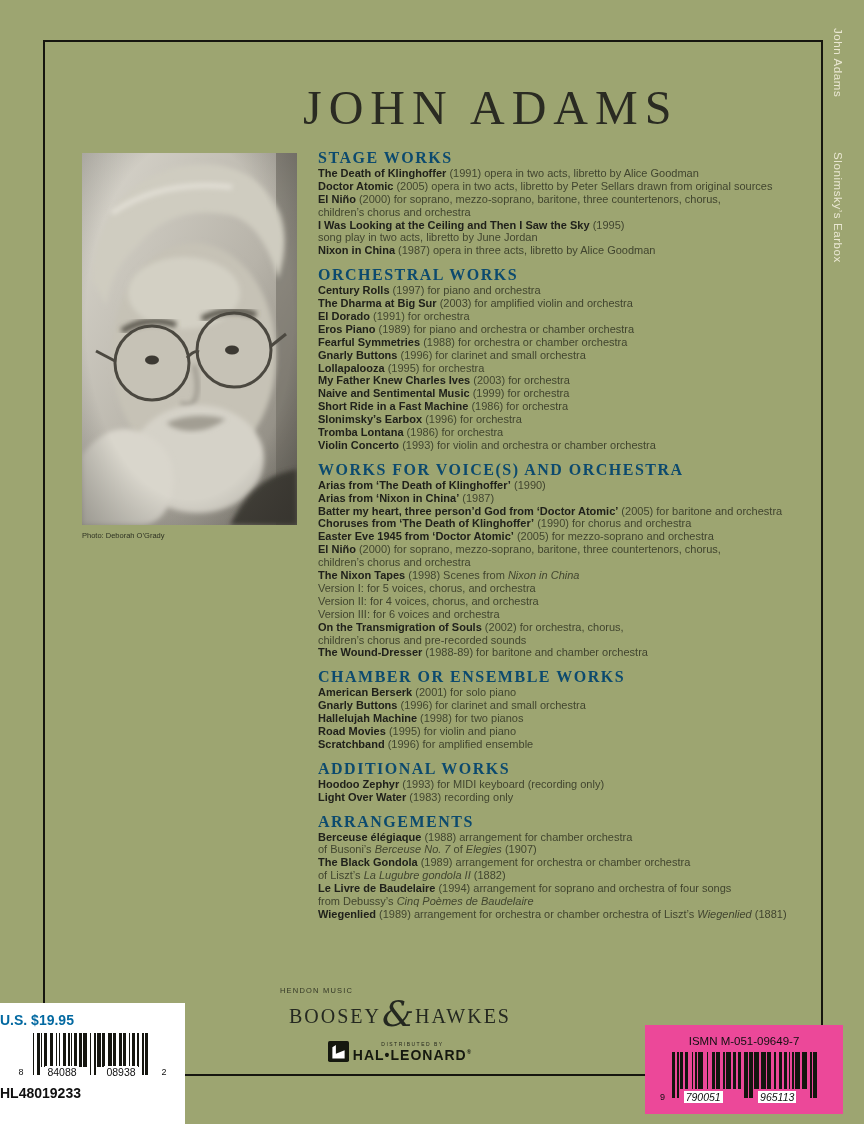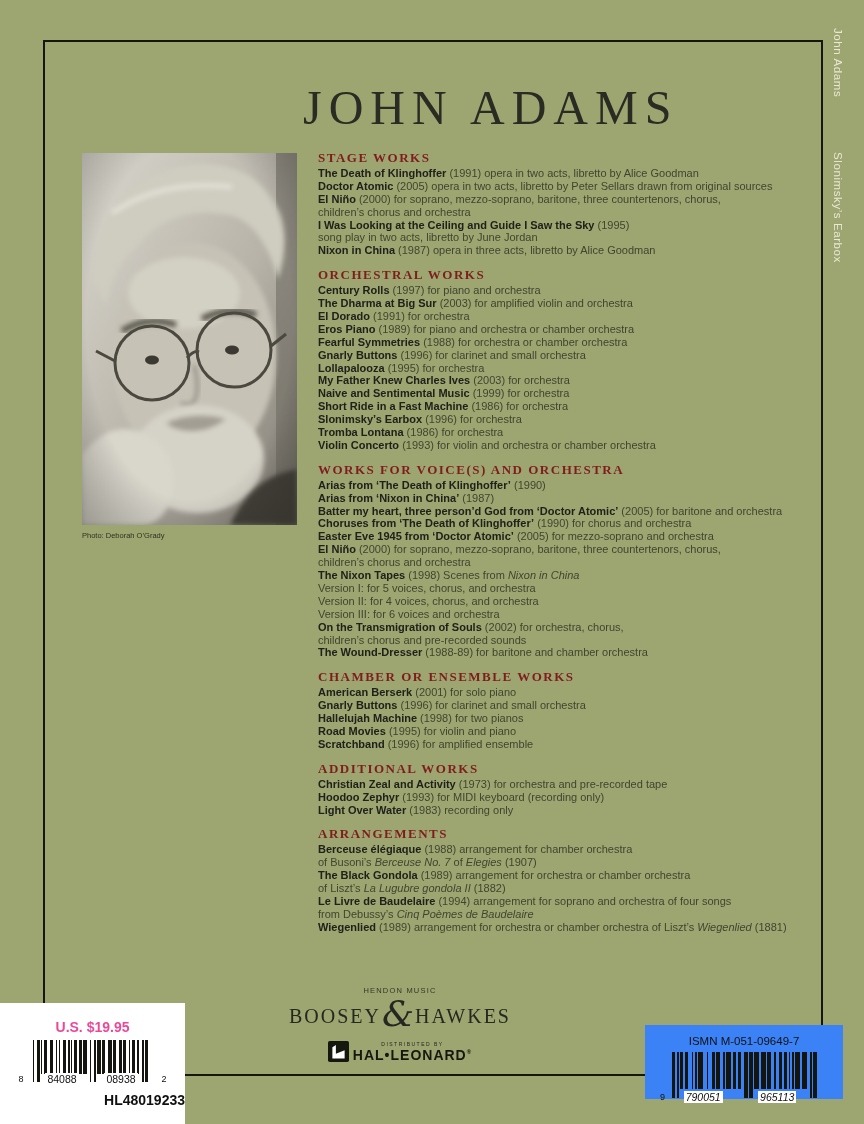--- a/index.html
+++ b/index.html
@@ -13,54 +13,54 @@
   .spine-a{top:28px;} .spine-b{top:152px;}
   
   .title{position:absolute;left:303px;top:84px;margin:0;font-family:"Liberation Serif",serif;
          font-weight:400;font-size:48px;line-height:1;letter-spacing:7px;color:#2A2B22;z-index:2;}
   
   .photo{position:absolute;left:82px;top:153px;width:215px;height:372px;z-index:2;overflow:hidden;}
   .photo-credit{position:absolute;left:82px;top:531px;font-size:7.5px;color:#2E3222;z-index:2;}
   
   .works{position:absolute;left:318px;top:150px;width:500px;z-index:2;}
   .section{margin-bottom:10px;}
-  .section-heading{font-family:"Liberation Serif",serif;font-size:13px;font-weight:bold;
-                   letter-spacing:1.5px;color:#7f1d1d;height:15px;line-height:15px;margin-bottom:2px;}
+  .section-heading{font-family:"Liberation Serif",serif;font-size:16px;font-weight:bold;
+                   letter-spacing:1.5px;color:#0c4a6e;height:15px;line-height:15px;margin-bottom:2px;}
   .work-line{font-size:11px;height:12.9px;line-height:12.9px;white-space:nowrap;}
   .seg-b{font-weight:bold;color:#20211B;}
   .seg-r{color:#41452F;}
   .seg-i{color:#41452F;font-style:italic;}
   
-  .pub{position:absolute;left:280px;top:986px;width:240px;text-align:center;z-index:2;}
+  .pub{position:absolute;left:280px;top:986px;width:240px;z-index:2;}
   .hendon{font-size:7.5px;letter-spacing:1.2px;color:#333726;}
   .boosey{margin-top:5px;font-family:"Liberation Serif",serif;font-size:20px;letter-spacing:2px;
           color:#242820;display:flex;align-items:center;justify-content:center;}
   .amp{font-family:"DejaVu Serif",serif;font-style:italic;font-size:36px;line-height:0.8;
        margin:0 1px 5px 1px;letter-spacing:0;}
   .hal{margin-top:7px;display:flex;align-items:flex-end;justify-content:center;gap:4px;}
   .hal-icon{width:21px;height:21px;display:block;}
   .hal-col{display:flex;flex-direction:column;align-items:center;line-height:1;}
   .dist{font-size:5px;letter-spacing:1.5px;text-transform:uppercase;color:#24271C;margin-bottom:1px;}
   .hal-name{font-size:14px;font-weight:bold;letter-spacing:1px;color:#15180F;}
   .hal-name sup{font-size:6px;}
   
   .price-box{position:absolute;left:0;top:1003px;width:185px;height:121px;background:#fff;z-index:5;}
-  .price{margin-top:16px;text-align:center;font-size:14px;font-weight:bold;color:#ec4899;}
+  .price{margin-top:9px;font-size:14px;font-weight:bold;color:#0369a1;}
   .upc-wrap{position:relative;margin:5px auto 0 auto;width:152px;height:42px;}
   .bars{display:flex;align-items:flex-start;height:100%;}
   .bars i{display:block;height:80%;background:#15150F;}
   .bars i.tall{height:100%;}
   .upc-bars{position:absolute;left:16px;top:0;width:118px;height:42px;}
   .side-digit{position:absolute;bottom:-2px;font-size:9px;color:#101010;}
   .side-digit.l{left:2px;} .side-digit.r{right:2px;}
   .code-digits{position:absolute;left:16px;width:118px;bottom:-3px;display:flex;
                justify-content:space-around;}
   .code-digits span{background:#fff;padding:0 2px;font-size:10.5px;color:#101010;}
-  .catalog{margin-top:10px;text-align:right;font-size:14px;font-weight:bold;color:#101010;}
-  .ismn-box{position:absolute;left:645px;top:1025px;width:198px;height:74px;background:#3b82f6;z-index:5;}
+  .catalog{margin-top:10px;text-align:left;font-size:14px;font-weight:bold;color:#101010;}
+  .ismn-box{position:absolute;left:645px;top:1025px;width:198px;height:89px;background:#ec4899;z-index:5;}
   .ismn{margin-top:10px;text-align:center;font-size:11.5px;color:#101010;}
   .ean-wrap{position:relative;margin:5px auto 0 auto;width:172px;height:48px;}
   .ean-bars{position:absolute;left:14px;top:0;width:148px;height:46px;}
   .ean-digits{left:8px;width:148px;font-style:italic;}
 </style>
 </head>
 <body>
 
 <div class="page">
 
@@ -114,21 +114,21 @@
   </div>
   <div class="photo-credit">Photo: Deborah O’Grady</div>
 
   <div class="works">
       <div class="section">
         <div class="section-heading">STAGE WORKS</div>
         <div class="work-line"><span class="seg-b">The Death of Klinghoffer</span><span class="seg-r"> (1991) opera in two acts, libretto by Alice Goodman</span></div>
         <div class="work-line"><span class="seg-b">Doctor Atomic</span><span class="seg-r"> (2005) opera in two acts, libretto by Peter Sellars drawn from original sources</span></div>
         <div class="work-line"><span class="seg-b">El Niño</span><span class="seg-r"> (2000) for soprano, mezzo-soprano, baritone, three countertenors, chorus,</span></div>
         <div class="work-line"><span class="seg-r">children’s chorus and orchestra</span></div>
-        <div class="work-line"><span class="seg-b">I Was Looking at the Ceiling and Guide I Saw the Sky</span><span class="seg-r"> (1995)</span></div>
+        <div class="work-line"><span class="seg-b">I Was Looking at the Ceiling and Then I Saw the Sky</span><span class="seg-r"> (1995)</span></div>
         <div class="work-line"><span class="seg-r">song play in two acts, libretto by June Jordan</span></div>
         <div class="work-line"><span class="seg-b">Nixon in China</span><span class="seg-r"> (1987) opera in three acts, libretto by Alice Goodman</span></div>
       </div>
       <div class="section">
         <div class="section-heading">ORCHESTRAL WORKS</div>
         <div class="work-line"><span class="seg-b">Century Rolls</span><span class="seg-r"> (1997) for piano and orchestra</span></div>
         <div class="work-line"><span class="seg-b">The Dharma at Big Sur</span><span class="seg-r"> (2003) for amplified violin and orchestra</span></div>
         <div class="work-line"><span class="seg-b">El Dorado</span><span class="seg-r"> (1991) for orchestra</span></div>
         <div class="work-line"><span class="seg-b">Eros Piano</span><span class="seg-r"> (1989) for piano and orchestra or chamber orchestra</span></div>
         <div class="work-line"><span class="seg-b">Fearful Symmetries</span><span class="seg-r"> (1988) for orchestra or chamber orchestra</span></div>
@@ -161,21 +161,20 @@
       <div class="section">
         <div class="section-heading">CHAMBER OR ENSEMBLE WORKS</div>
         <div class="work-line"><span class="seg-b">American Berserk</span><span class="seg-r"> (2001) for solo piano</span></div>
         <div class="work-line"><span class="seg-b">Gnarly Buttons</span><span class="seg-r"> (1996) for clarinet and small orchestra</span></div>
         <div class="work-line"><span class="seg-b">Hallelujah Machine</span><span class="seg-r"> (1998) for two pianos</span></div>
         <div class="work-line"><span class="seg-b">Road Movies</span><span class="seg-r"> (1995) for violin and piano</span></div>
         <div class="work-line"><span class="seg-b">Scratchband</span><span class="seg-r"> (1996) for amplified ensemble</span></div>
       </div>
       <div class="section">
         <div class="section-heading">ADDITIONAL WORKS</div>
-        <div class="work-line"><span class="seg-b">Christian Zeal and Activity</span><span class="seg-r"> (1973) for orchestra and pre-recorded tape</span></div>
         <div class="work-line"><span class="seg-b">Hoodoo Zephyr</span><span class="seg-r"> (1993) for MIDI keyboard (recording only)</span></div>
         <div class="work-line"><span class="seg-b">Light Over Water</span><span class="seg-r"> (1983) recording only</span></div>
       </div>
       <div class="section">
         <div class="section-heading">ARRANGEMENTS</div>
         <div class="work-line"><span class="seg-b">Berceuse élégiaque</span><span class="seg-r"> (1988) arrangement for chamber orchestra</span></div>
         <div class="work-line"><span class="seg-r">of Busoni’s </span><span class="seg-i">Berceuse No. 7</span><span class="seg-r"> of </span><span class="seg-i">Elegies</span><span class="seg-r"> (1907)</span></div>
         <div class="work-line"><span class="seg-b">The Black Gondola</span><span class="seg-r"> (1989) arrangement for orchestra or chamber orchestra</span></div>
         <div class="work-line"><span class="seg-r">of Liszt’s </span><span class="seg-i">La Lugubre gondola II</span><span class="seg-r"> (1882)</span></div>
         <div class="work-line"><span class="seg-b">Le Livre de Baudelaire</span><span class="seg-r"> (1994) arrangement for soprano and orchestra of four songs</span></div>

